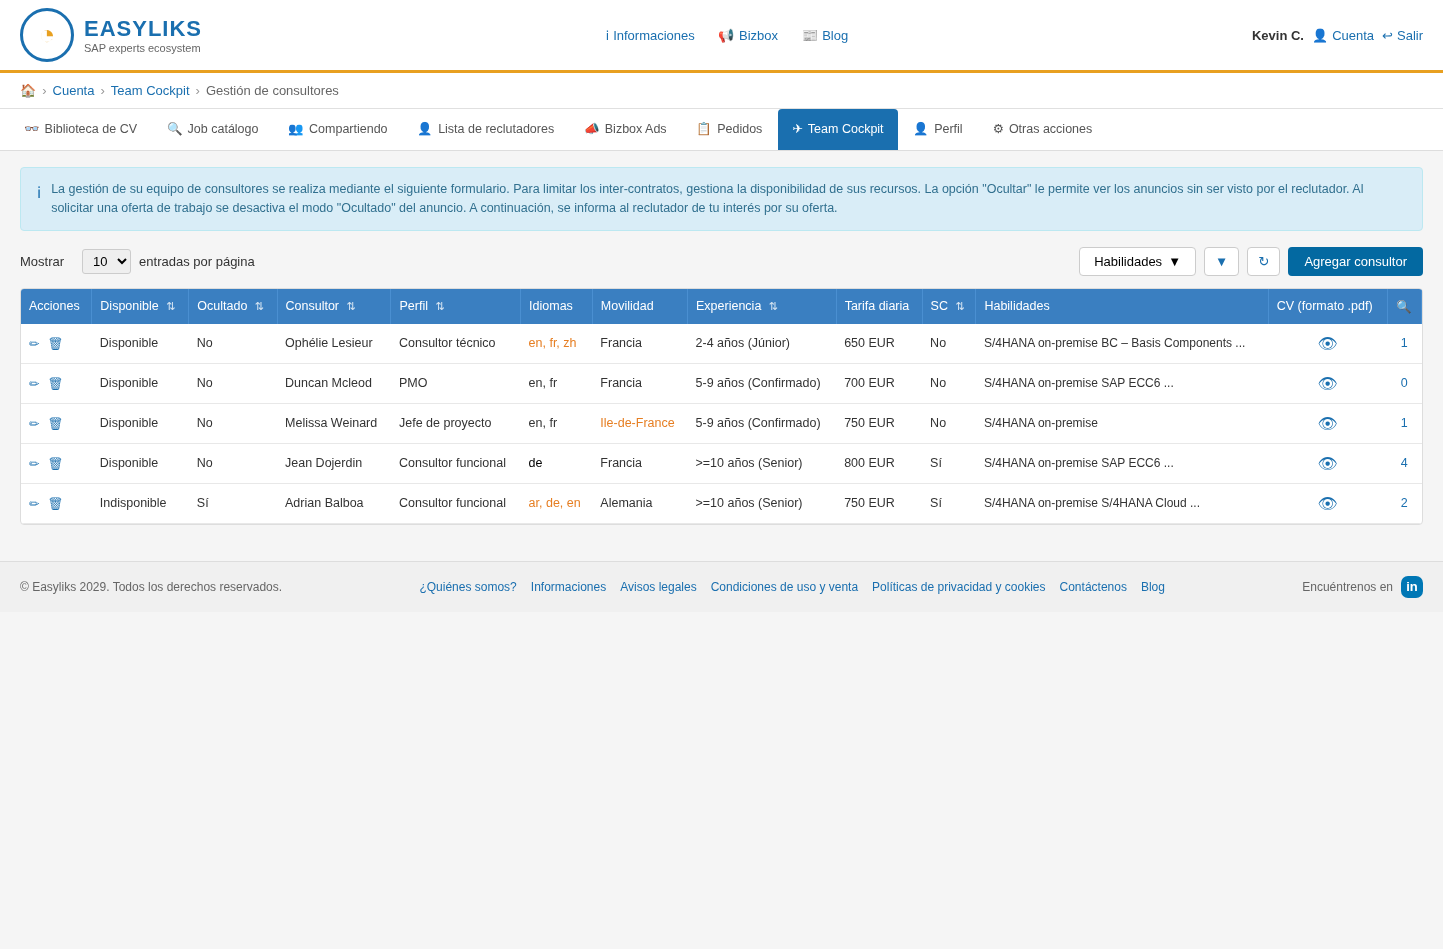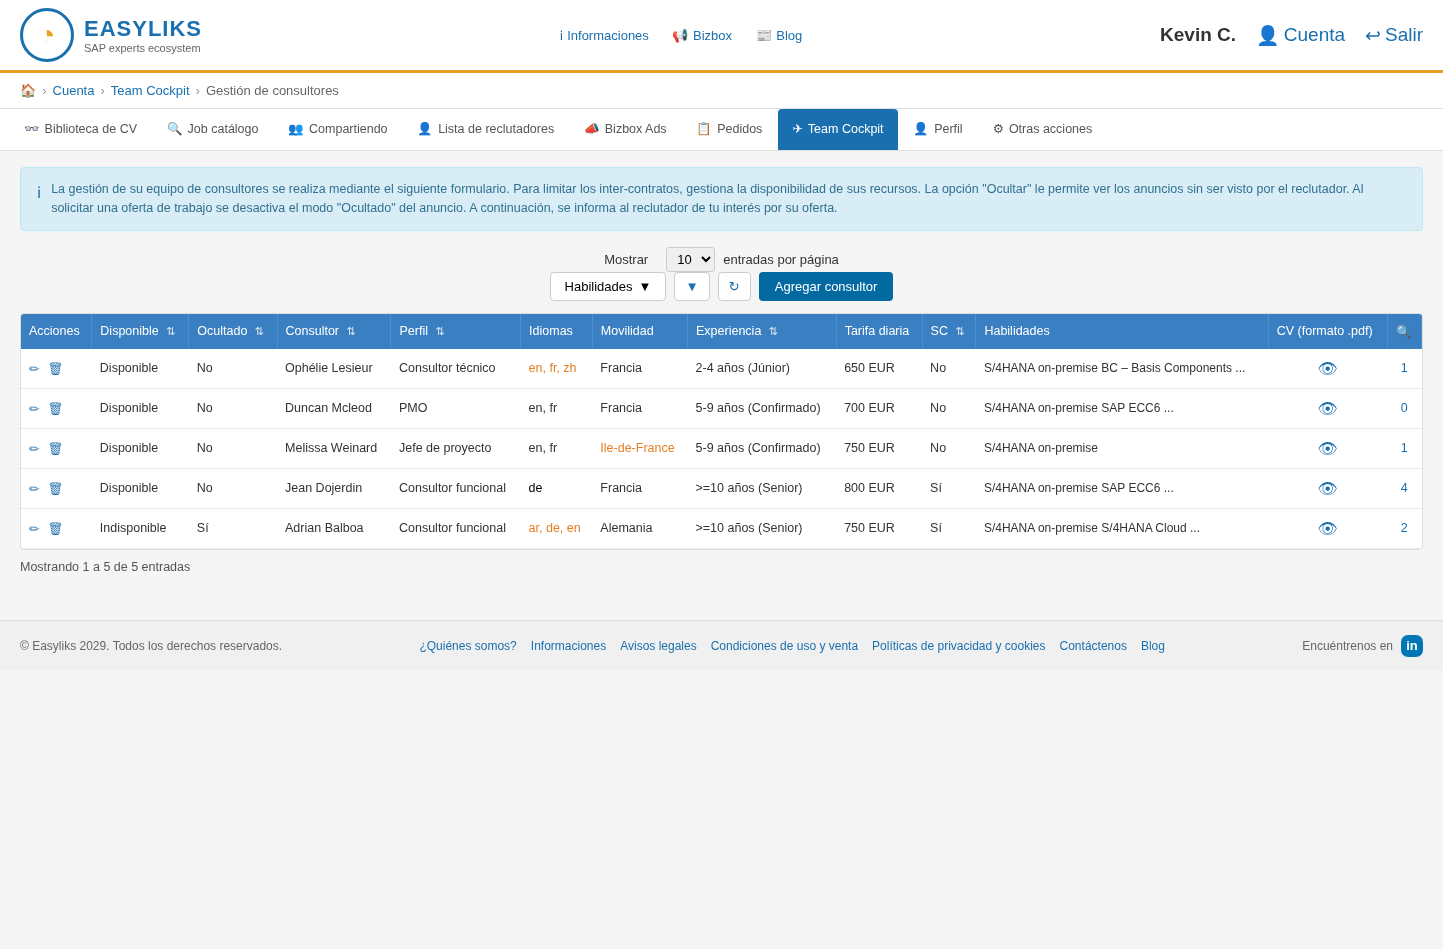--- a/index.html
+++ b/index.html
@@ -7,42 +7,42 @@
 
     
     .header { background: #fff; border-bottom: 3px solid #e8a020; display: flex; align-items: center; justify-content: space-between; padding: 8px 20px; }
     .logo-area { display: flex; align-items: center; gap: 10px; }
     .logo-circle { width: 54px; height: 54px; border-radius: 50%; border: 3px solid #1a6faf; display: flex; align-items: center; justify-content: center; overflow: hidden; }
     .logo-spiral { font-size: 28px; color: #e8a020; font-weight: bold; }
     .logo-text h1 { font-size: 22px; font-weight: bold; color: #1a6faf; letter-spacing: 1px; }
     .logo-text p { font-size: 11px; color: #666; }
     .nav-links { display: flex; gap: 24px; align-items: center; }
     .nav-link { color: #1a6faf; text-decoration: none; font-size: 13px; display: flex; align-items: center; gap: 4px; cursor: pointer; }
-    .user-area { display: flex; align-items: center; gap: 20px; font-size: 19px; }
+    .user-area { display: flex; align-items: center; gap: 8px; font-size: 13px; }
     .user-name { color: #333; font-weight: bold; }
     .user-cuenta { color: #1a6faf; display: flex; align-items: center; gap: 4px; cursor: pointer; }
     .user-salir { color: #1a6faf; display: flex; align-items: center; gap: 4px; cursor: pointer; }
 
     
     .breadcrumb { background: #fff; padding: 10px 20px; display: flex; align-items: center; gap: 6px; font-size: 13px; color: #666; border-bottom: 1px solid #e0e0e0; }
     .breadcrumb a { color: #1a6faf; text-decoration: none; }
     .breadcrumb .sep { color: #999; }
 
     
     .tabs { background: #fff; padding: 0 10px; display: flex; align-items: center; gap: 2px; border-bottom: 1px solid #ddd; overflow-x: auto; }
     .tab { padding: 12px 14px; font-size: 12.5px; cursor: pointer; color: #555; display: flex; align-items: center; gap: 5px; white-space: nowrap; border-bottom: 2px solid transparent; }
     .tab.active { background: #1a6faf; color: #fff; border-radius: 4px 4px 0 0; }
 
     
     .main { padding: 16px 20px; }
     .info-box { background: #d9edf7; border: 1px solid #bce8f1; border-radius: 4px; padding: 12px 16px; margin-bottom: 16px; display: flex; gap: 10px; font-size: 12.5px; color: #31708f; line-height: 1.5; }
     .info-icon { color: #1a6faf; font-size: 16px; margin-top: 1px; flex-shrink: 0; }
 
     
-    .controls { display: flex; align-items: center; justify-content: space-between; margin-bottom: 12px; flex-direction: column; }
+    .controls { display: flex; align-items: center; justify-content: space-between; margin-bottom: 12px; }
     .show-entries { display: flex; align-items: center; gap: 8px; font-size: 13px; }
     .show-entries select { padding: 3px 6px; border: 1px solid #ccc; border-radius: 3px; font-size: 13px; margin-left: 10px; }
     .right-controls { display: flex; align-items: center; gap: 8px; }
     .skills-btn { background: #fff; border: 1px solid #ccc; border-radius: 4px; padding: 6px 14px; cursor: pointer; font-size: 13px; display: flex; align-items: center; gap: 6px; }
     .filter-btn { background: #fff; border: 1px solid #ccc; border-radius: 4px; padding: 6px 10px; cursor: pointer; color: #1a6faf; }
     .refresh-btn { background: #fff; border: 1px solid #ccc; border-radius: 4px; padding: 6px 10px; cursor: pointer; color: #1a6faf; }
     .add-btn { background: #0369a1; color: #fff; border: none; border-radius: 4px; padding: 7px 16px; cursor: pointer; font-size: 13px; }
 
     
     .table-wrapper { border: 1px solid #ddd; border-radius: 4px; overflow: hidden; background: #fff; }
@@ -362,23 +362,20 @@
         <span class="view-icon">👁</span>
       </td>
       <td style="text-align:center">
         <span class="cv-count">2</span>
       </td>
     </tr>
         </tbody>
     </table>
   </div>
 
-  <div class="table-footer">
-    <span>Mostrando 1 a 5 de 5 entradas</span>
-  </div>
 </div>
 
 <footer class="page-footer">
   <div class="footer-left">© Easyliks 2029. Todos los derechos reservados.</div>
   <div class="footer-center">
     <a class="footer-link">¿Quiénes somos?</a>
     <a class="footer-link">Informaciones</a>
     <a class="footer-link">Avisos legales</a>
     <a class="footer-link">Condiciones de uso y venta</a>
     <a class="footer-link">Políticas de privacidad y cookies</a>

